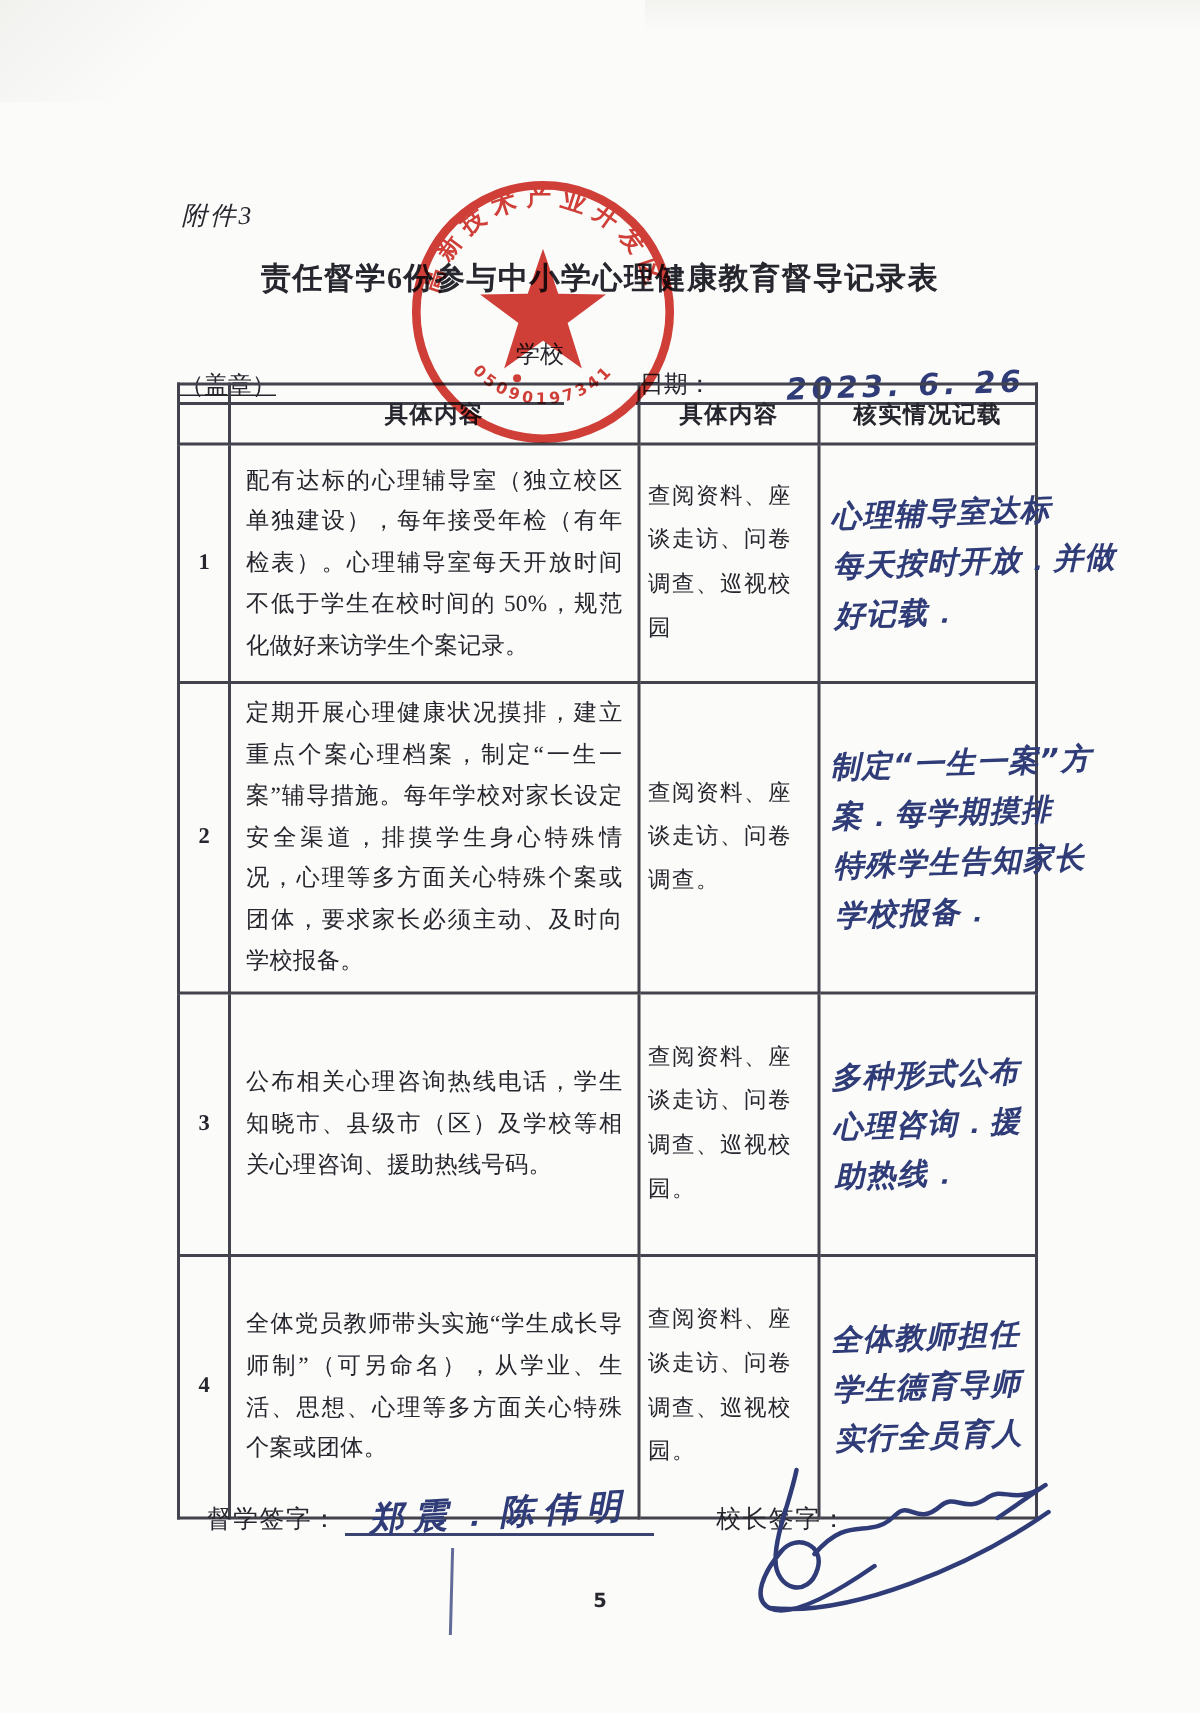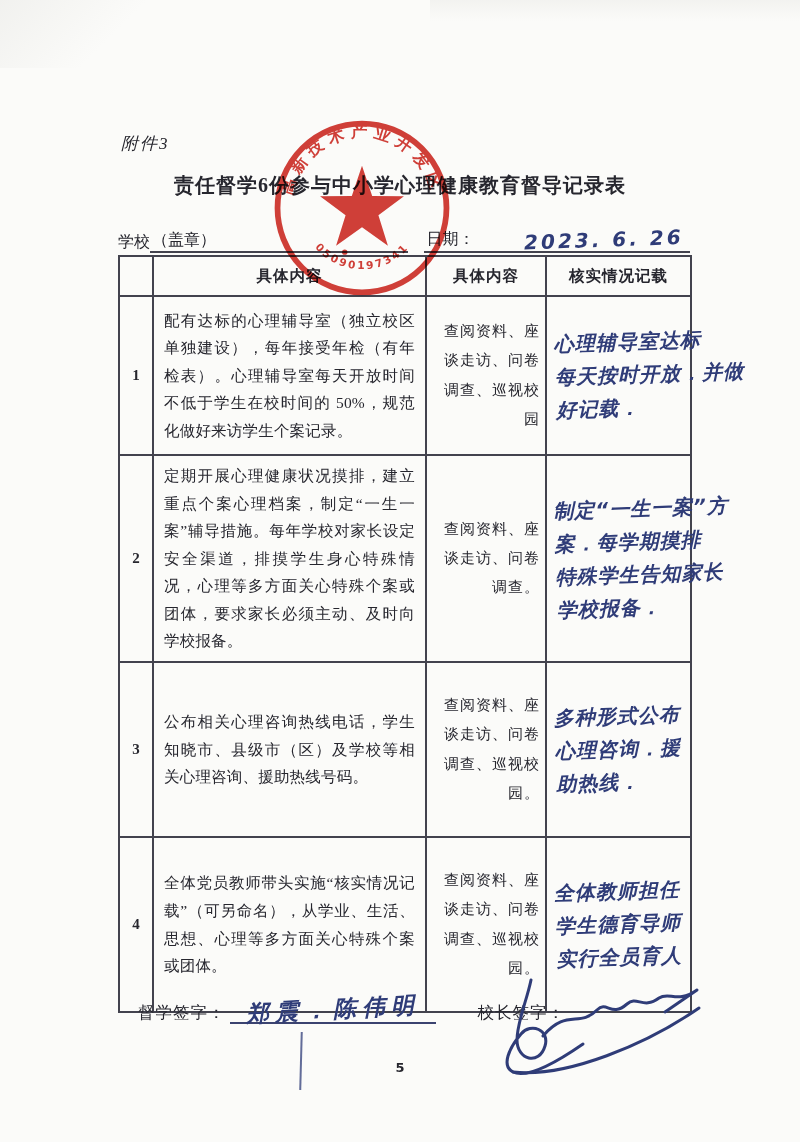--- a/index.html
+++ b/index.html
@@ -23,38 +23,38 @@
     background:linear-gradient(135deg,#e9e9e6 0%,rgba(251,251,249,0) 70%);opacity:.55;}
   .scan-band-tr{position:absolute;left:430px;top:0;width:370px;height:22px;
     background:linear-gradient(180deg,#efefec 0%,rgba(251,251,249,0) 100%);opacity:.7;}
 
   .attachment{position:absolute;left:121px;top:132px;font-size:17px;letter-spacing:2px;font-style:italic;}
   .title{position:absolute;left:0;top:172px;width:800px;text-align:center;
     font-size:20px;font-weight:700;letter-spacing:1px;}
 
   .meta-row{position:absolute;left:118px;top:226px;width:572px;display:flex;
     justify-content:space-between;align-items:flex-end;font-size:16px;}
-  .school-field{display:flex;align-items:flex-end;}
+  .school-field{display:flex;align-items:flex-end;flex-direction:column;}
   .u-seg{display:inline-block;border-bottom:2px solid var(--line);min-height:22px;}
-  .school-useg{width:258px;padding-left:2px;}
+  .school-useg{width:258px;padding-left:2px;text-decoration:underline;}
   .date-field{display:flex;align-items:flex-end;border-bottom:2px solid var(--line);
     padding:0 6px 1px 2px;gap:36px;}
   .date-hw{display:inline-block;min-width:140px;padding-left:14px;
     font-family:"DejaVu Sans", sans-serif;font-style:italic;font-weight:600;
     color:#3a3f63;font-size:20px;transform:rotate(-2deg) translateY(2px);letter-spacing:3px;}
 
   table{position:absolute;left:118px;top:255px;width:572px;border-collapse:collapse;
     table-layout:fixed;}
   td,th{border:2px solid var(--line);vertical-align:middle;}
   th{font-size:15.5px;font-weight:700;letter-spacing:1px;text-align:center;height:40px;}
   .r1{height:150px;} .r2{height:190px;} .r3{height:175px;} .r4{height:175px;}
   td.no{text-align:center;font-size:15px;font-weight:700;}
   td.content{font-size:15.5px;line-height:1.78;text-align:justify;padding:6px 10px;
     letter-spacing:.2px;}
-  td.method{font-size:15px;line-height:1.95;text-align:right;padding:20px 5px;
+  td.method{font-size:15px;line-height:1.95;text-align:left;padding:20px 5px;
     letter-spacing:1px;}
   td.record{position:relative;overflow:visible;padding:4px 2px 4px 8px;}
   .hw{font-family:"DejaVu Sans", sans-serif;font-style:italic;color:var(--ink);}
   .hw-block{transform:rotate(-2deg);}
   .hw-line{font-size:20px;line-height:33px;white-space:nowrap;font-weight:600;
     letter-spacing:1px;}
 
   .sign-row{position:absolute;left:120px;top:996px;width:660px;font-size:16.5px;
     display:flex;align-items:flex-end;margin-left:18px;}
   .sign-label{letter-spacing:1px;}
@@ -143,21 +143,21 @@
       <td class="record">
         <div class="hw hw-block">
           <div class="hw-line">多种形式公布</div>
           <div class="hw-line">心理咨询．援</div>
           <div class="hw-line">助热线．</div>
         </div>
       </td>
     </tr>
     <tr class="r4">
       <td class="no">4</td>
-      <td class="content">全体党员教师带头实施“核实情况记载”（可另命名），从学业、生活、思想、心理等多方面关心特殊个案或团体。</td>
+      <td class="content">全体党员教师带头实施“学生成长导师制”（可另命名），从学业、生活、思想、心理等多方面关心特殊个案或团体。</td>
       <td class="method">查阅资料、座谈走访、问卷调查、巡视校园。</td>
       <td class="record">
         <div class="hw hw-block">
           <div class="hw-line">全体教师担任</div>
           <div class="hw-line">学生德育导师</div>
           <div class="hw-line">实行全员育人</div>
         </div>
       </td>
     </tr>
   </tbody>

